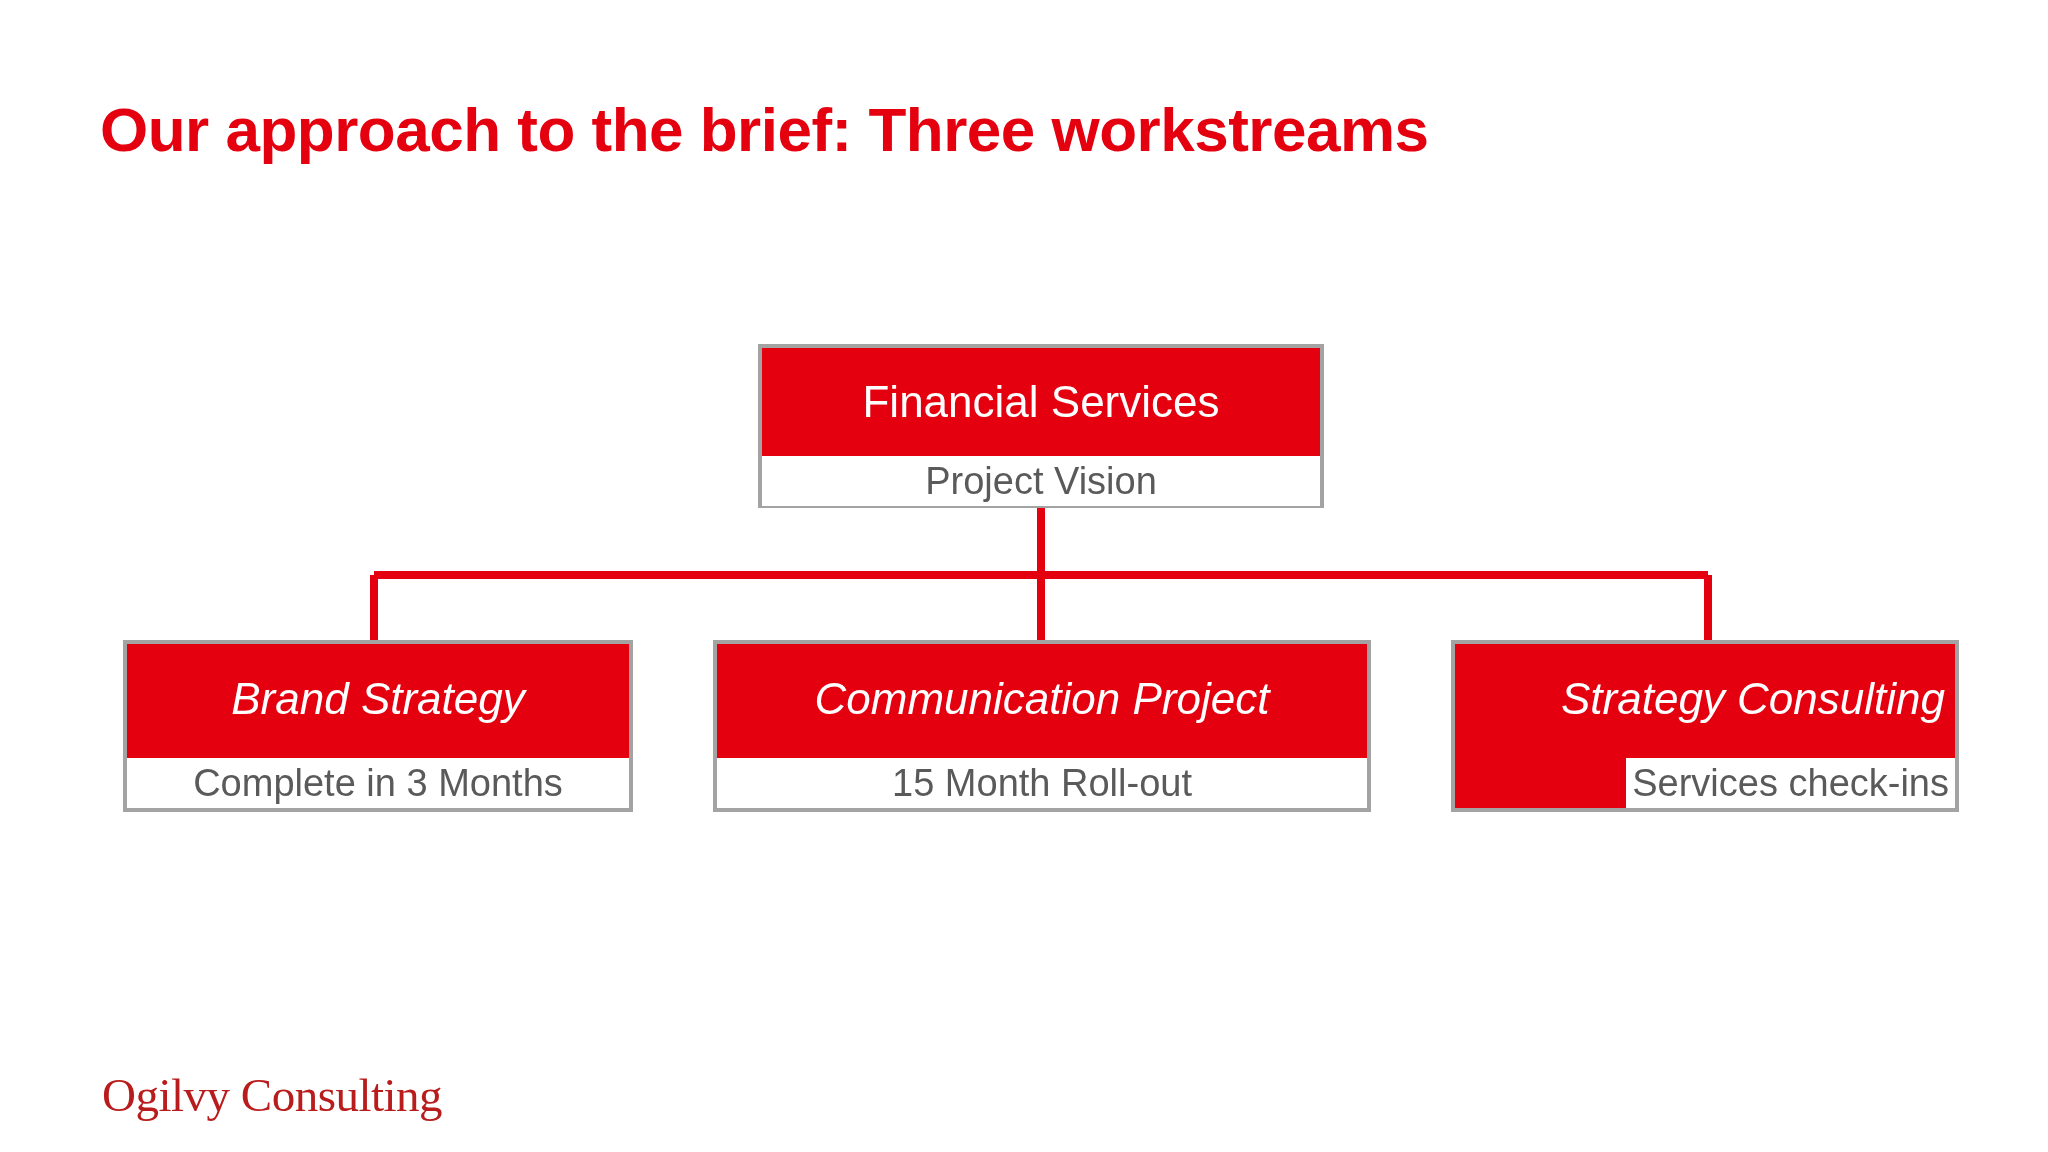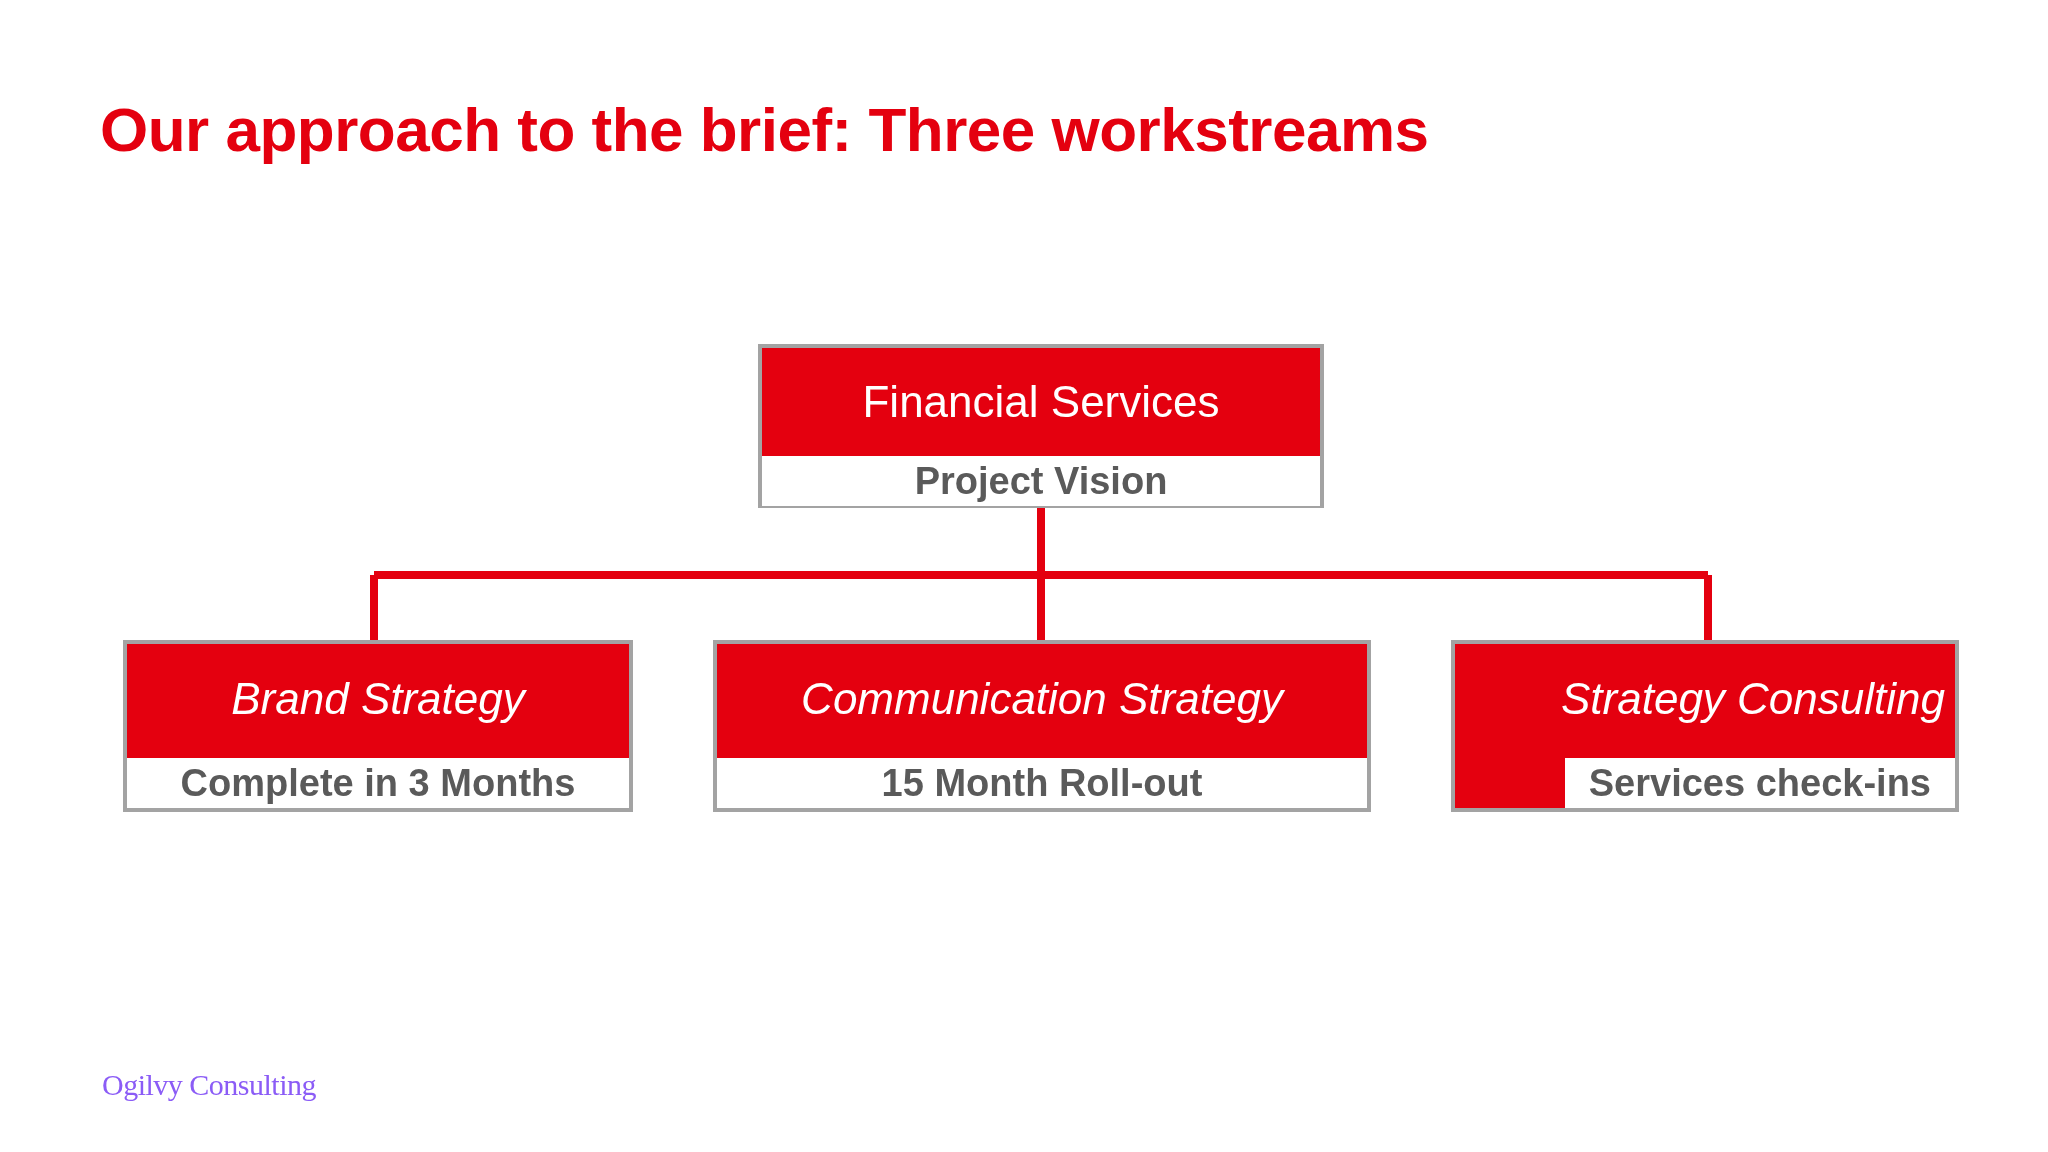--- a/index.html
+++ b/index.html
@@ -81,23 +81,22 @@
   .node-body {
     flex: 1 1 auto;
     background: #ffffff;
     color: #5A5A5A;
     font-size: 38px;
     line-height: 1;
     text-align: center;
     display: flex;
     align-items: center;
     justify-content: center;
-    padding: 6px 24px;
+    padding: 6px 6px;
     white-space: nowrap;
-    font-weight: bold;
   }
 
   
   #node-root {
     left: 742px;
     top: 344px;
     width: 566px;
     height: 164px;
   }
   #node-root .node-header { height: 84px; padding-bottom: 12px; }
@@ -124,22 +123,22 @@
     width: 508px;
     align-items: flex-end;
   }
 
   
   #logo {
     position: absolute;
     left: 86px;
     top: 1068px;
     font-family: "Liberation Serif", serif;
-    font-size: 30px;
-    color: #8b5cf6;
+    font-size: 47px;
+    color: #b91c1c;
     letter-spacing: -0.5px;
     white-space: nowrap;
   }
 </style>
 </head>
 <body>
 
 <div id="slide">
 
   <h1 id="slide-title">Our approach to the brief: Three workstreams</h1>
@@ -163,21 +162,21 @@
       <div class="node-header">Financial Services</div>
       <div class="node-body">Project Vision</div>
     </div>
 
     <div class="node node-child" id="node-brand-strategy">
       <div class="node-header">Brand Strategy</div>
       <div class="node-body">Complete in 3 Months</div>
     </div>
 
     <div class="node node-child" id="node-communication-strategy">
-      <div class="node-header">Communication Strategy</div>
+      <div class="node-header">Communication Project</div>
       <div class="node-body">15 Month Roll-out</div>
     </div>
 
     <div class="node node-child" id="node-strategy-consulting">
       <div class="node-header">Strategy Consulting</div>
       <div class="node-body">Services check-ins</div>
     </div>
 
   </div>
 

